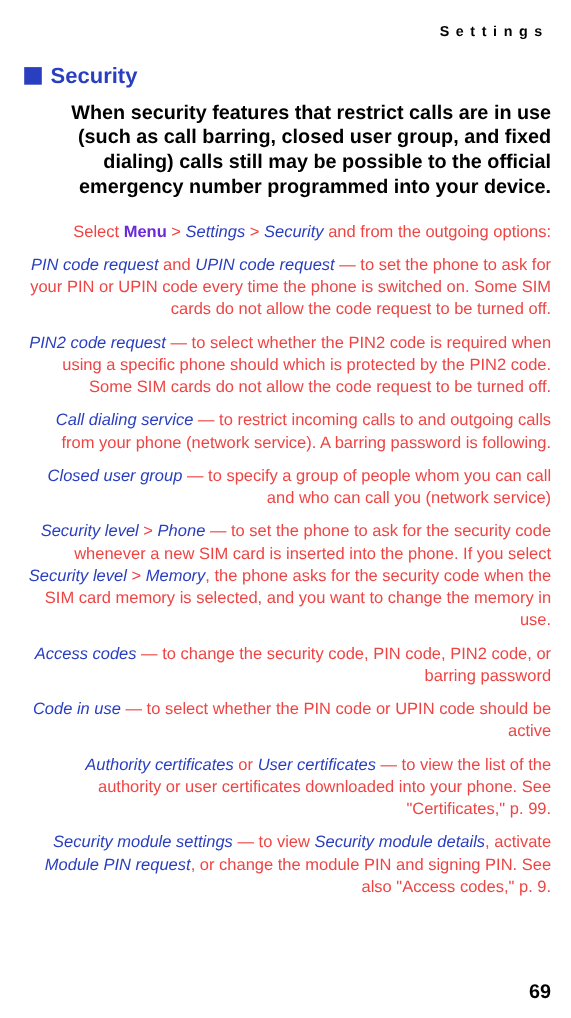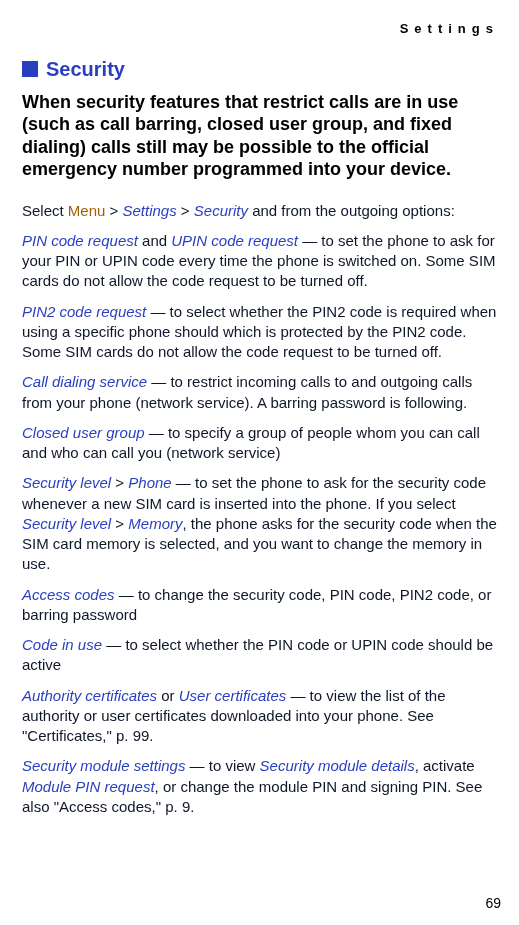--- a/index.html
+++ b/index.html
@@ -1,15 +1,15 @@
 <!DOCTYPE html>
 <html><head>
   <meta charset="utf-8">
   <style>
-    * { margin: 0; padding: 0; box-sizing: border-box; }
+    * { margin: 0; padding: 0; box-sizing: border-box; text-align: right; }
     body {
       width: 519px;
       height: 925px;
       background: #fff;
       font-family: Arial, Helvetica, sans-serif;
       color: #000;
       padding: 20px 18px 20px 22px;
       position: relative;
       font-size: 15px;
       line-height: 1.35;
@@ -42,35 +42,35 @@
     .intro-text {
       font-size: 18px;
       line-height: 1.25;
       margin-bottom: 20px;
       font-weight: bold;
     }
     .body-para {
       margin-bottom: 10px;
     }
     .blue-bold {
-      color: #a16207;
-      font-weight: normal;
+      color: #6d28d9;
+      font-weight: bold;
       font-style: normal;
     }
     .blue-italic {
       color: #2a3fbf;
       font-style: italic;
     }
-    .plain { color: #0f172a; }
+    .plain { color: #ef4444; }
     .page-number {
       position: absolute;
       bottom: 12px;
       right: 18px;
-      font-weight: normal;
-      font-size: 14px;
+      font-weight: bold;
+      font-size: 18px;
     }
   </style>
 </head>
 <body>
 
 <div class="header-label">Settings</div>
 
 <div class="section-heading">
   <div class="section-square"></div>
   <span class="section-title">Security</span>

